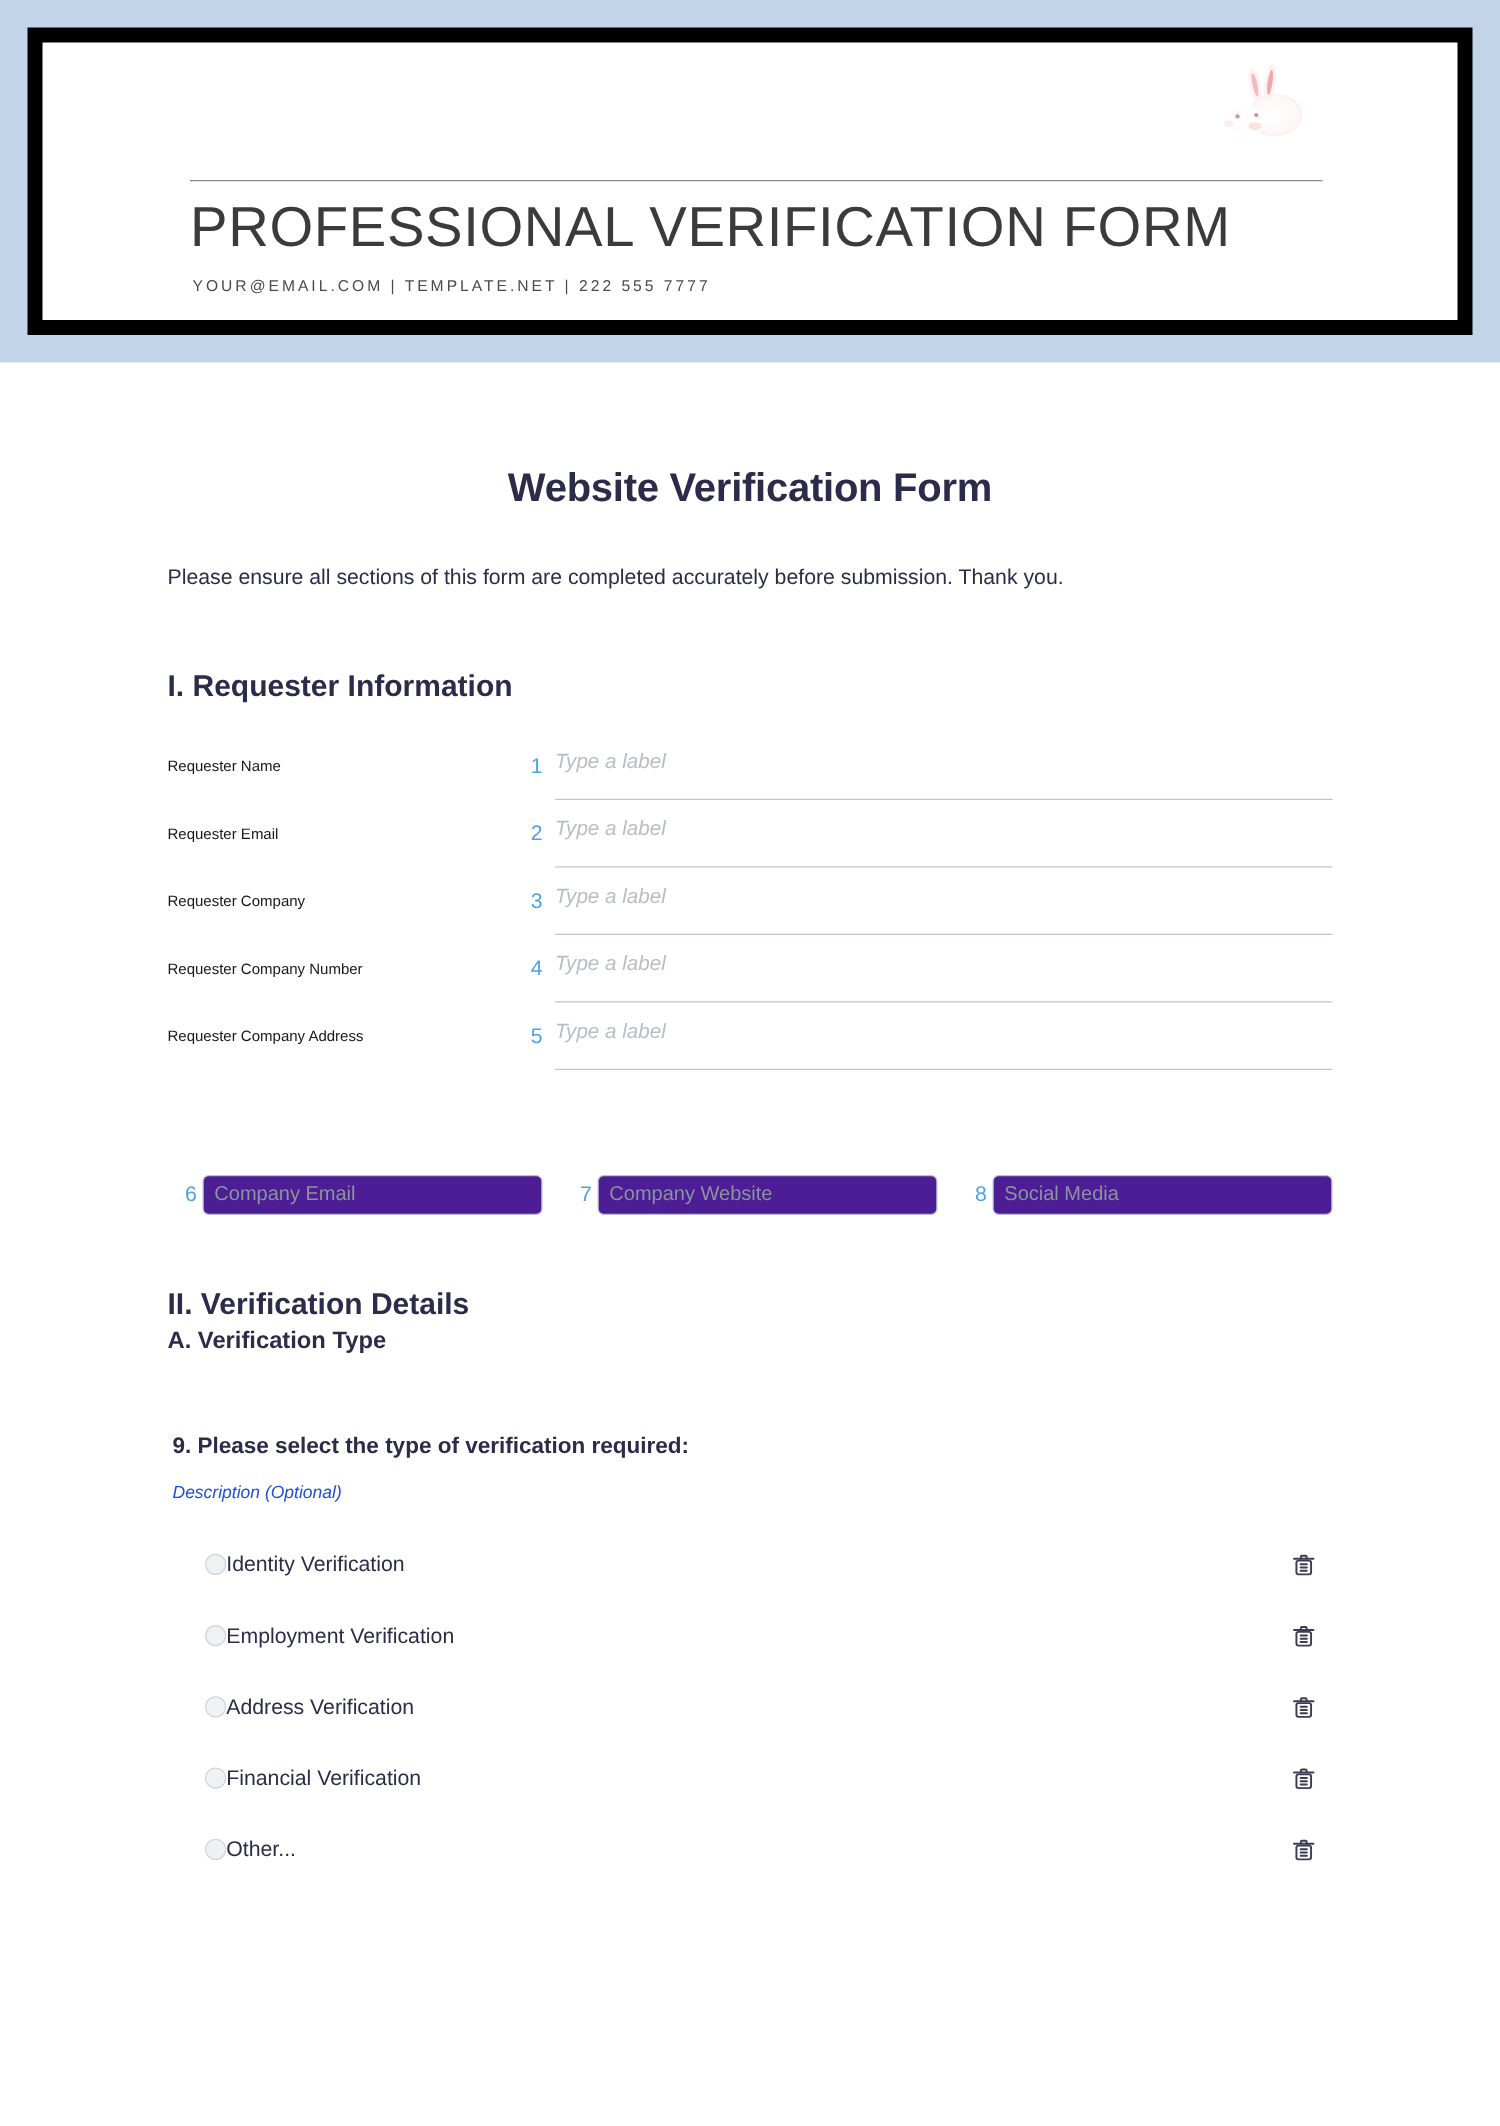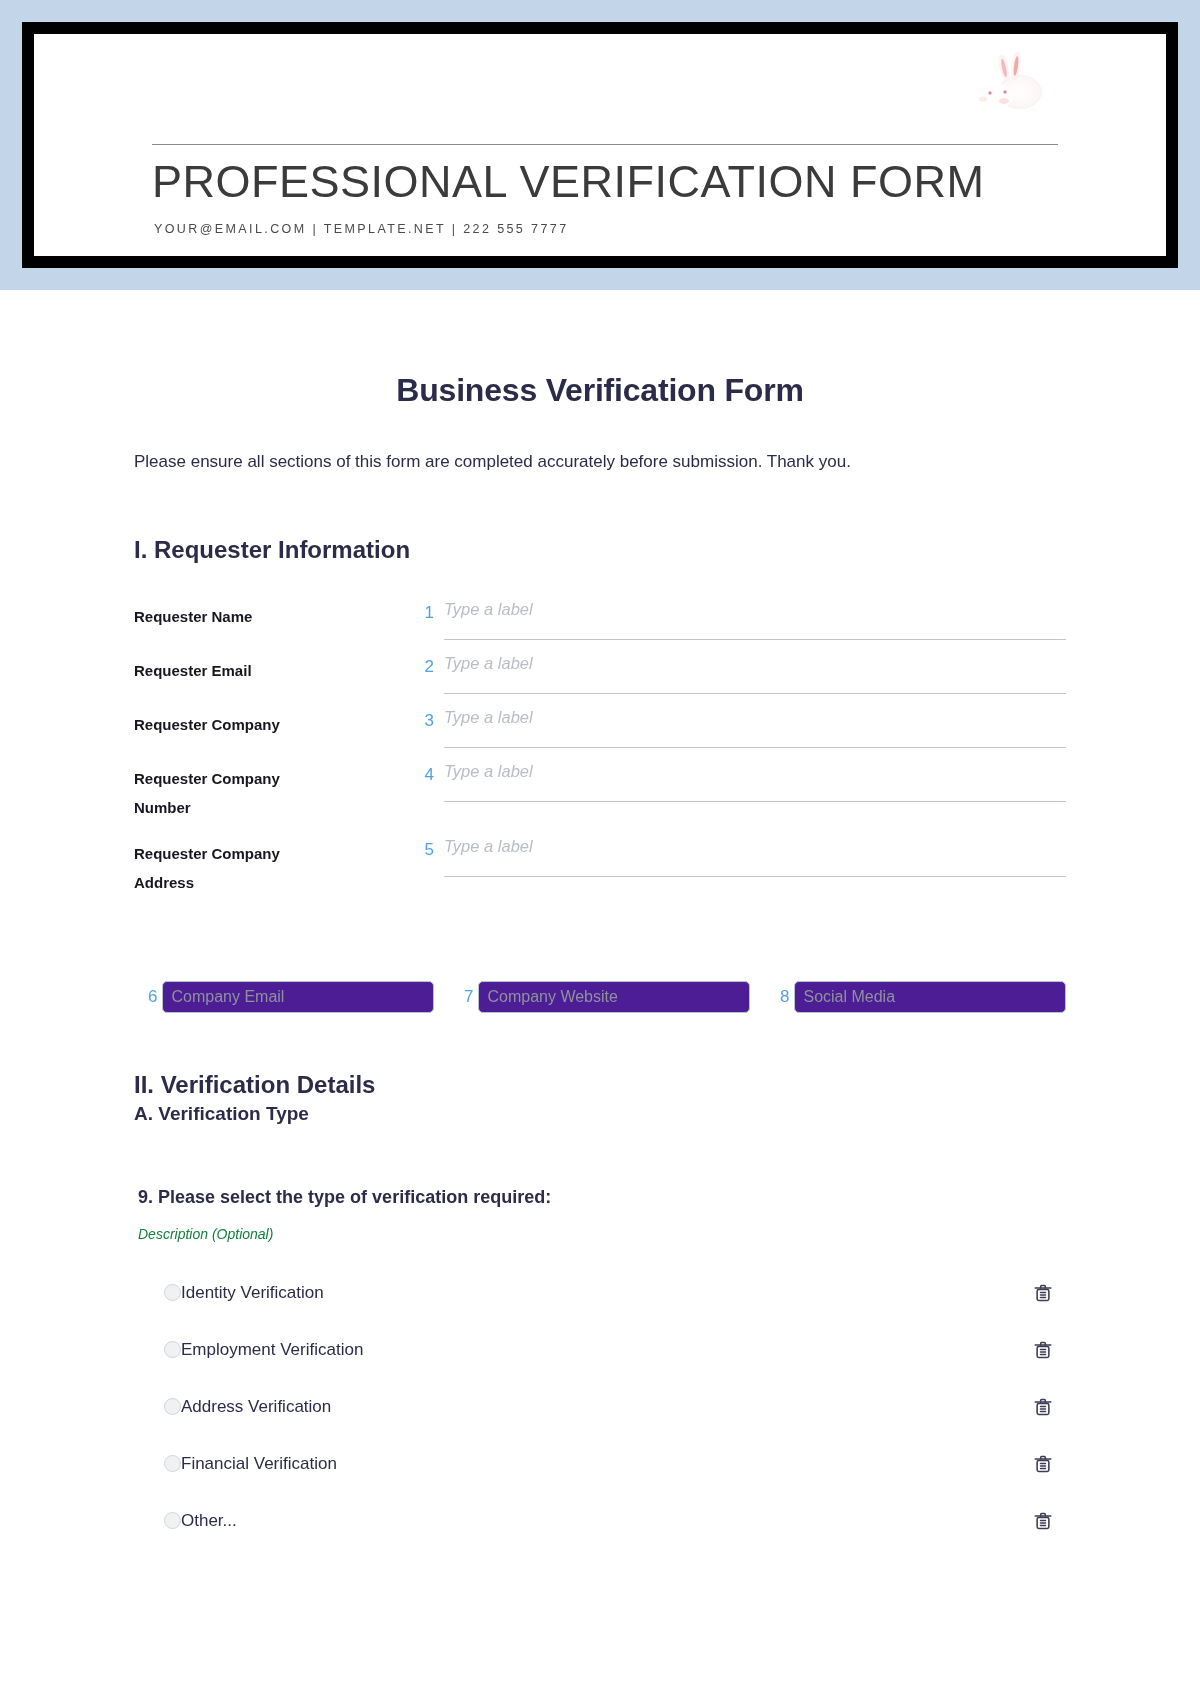--- a/index.html
+++ b/index.html
@@ -112,22 +112,22 @@
     margin-top: 36px;
   }
   .field-row {
     display: flex;
     align-items: flex-start;
     margin-bottom: 14px;
   }
   .field-label {
     width: 180px;
     flex: 0 0 180px;
-    font-size: 15px;
-    font-weight: bold;
+    font-size: 12px;
+    font-weight: normal;
     color: #17171f;
     line-height: 1.95;
     padding-top: 2px;
   }
   .field-input-wrap {
     flex: 1;
     display: flex;
     align-items: flex-start;
     padding-left: 104px;
   }
@@ -186,21 +186,21 @@
   .question {
     font-size: 18px;
     font-weight: bold;
     color: #2c2c4a;
     margin-top: 62px;
     padding-left: 4px;
   }
   .question-desc {
     font-size: 14px;
     font-style: italic;
-    color: #15803d;
+    color: #1d4ed8;
     margin-top: 18px;
     padding-left: 4px;
   }
 
   .opt-list { margin-top: 22px; }
   .opt-row {
     display: flex;
     align-items: center;
     height: 57px;
     padding-left: 30px;
@@ -258,21 +258,21 @@
 
       <div class="lh-title">PROFESSIONAL VERIFICATION FORM</div>
 
       <div class="lh-contact">YOUR@EMAIL.COM | TEMPLATE.NET | 222 555 7777</div>
     </div>
   </div>
 </div>
 
 <div class="page">
 
-  <div class="doc-title">Business Verification Form</div>
+  <div class="doc-title">Website Verification Form</div>
 
   <div class="intro">Please ensure all sections of this form are completed accurately before submission. Thank you.</div>
 
   <div class="section-title">I. Requester Information</div>
 
   <div class="fields">
 
     <div class="field-row">
       <div class="field-label">Requester Name</div>
       <div class="field-input-wrap">

